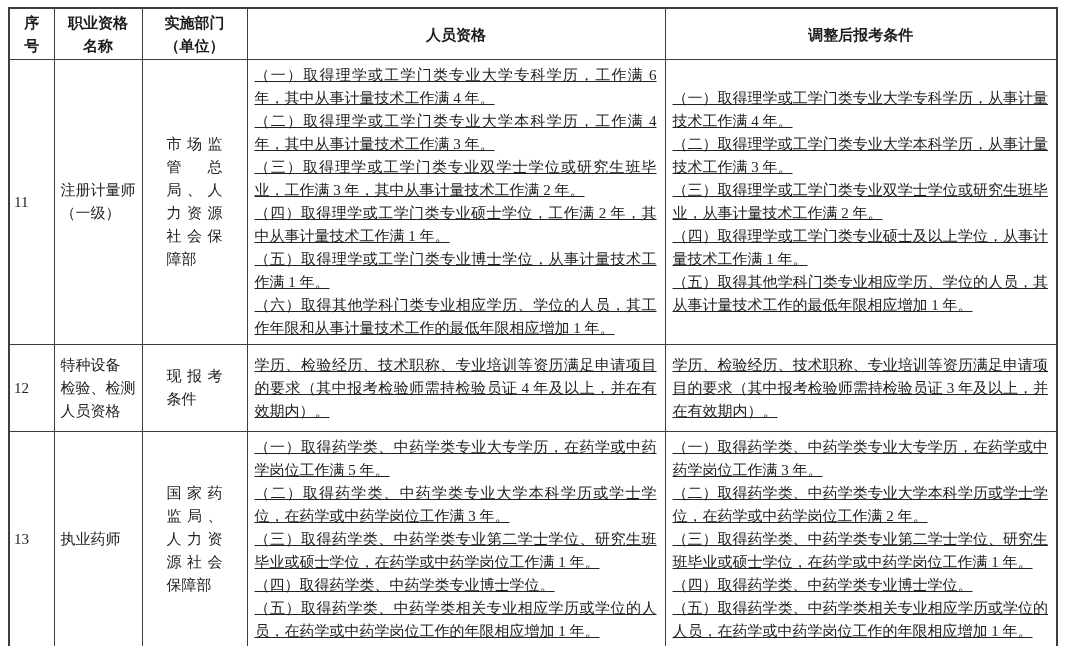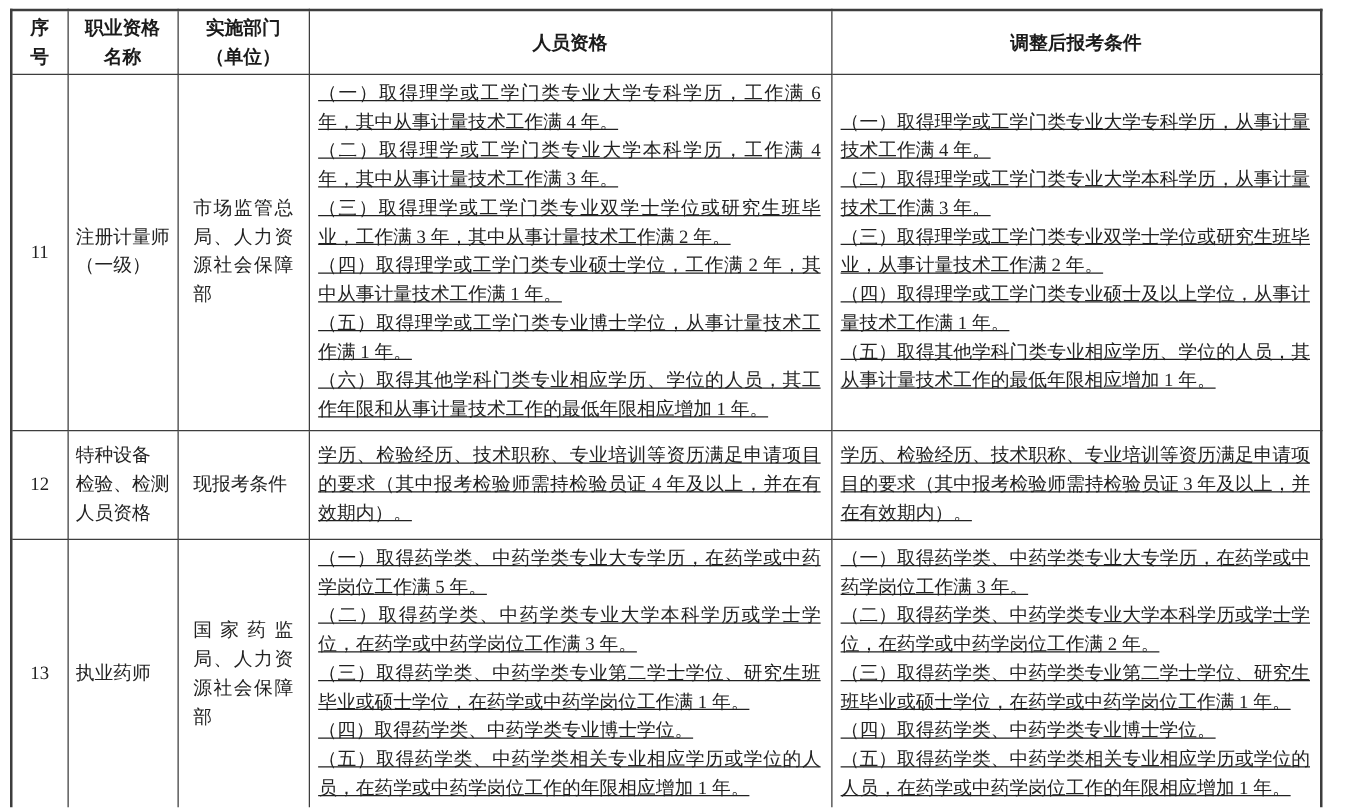--- a/index.html
+++ b/index.html
@@ -29,23 +29,23 @@
     overflow: hidden;
   }
   .qual-table th {
     font-family: "Liberation Sans", "DejaVu Sans", sans-serif;
     font-weight: bold;
     text-align: center;
     white-space: pre-line;
     color: #1b1b1b;
     padding: 2px 4px;
   }
-  td.c-index { text-align: center; padding: 2px 4px; }
+  td.c-index { padding: 2px 4px; }
   td.c-name  { text-align: left; white-space: pre-line; padding: 2px 6px; }
-  td.c-dept  { text-align: justify; padding: 2px 12px; }
+  td.c-dept  { text-align: justify; padding: 2px 24px; }
   td.c-cond  { padding: 4px 8px 4px 7px; }
   td.c-cond p {
     margin: 0;
     text-align: justify;
     word-break: break-all;
     text-decoration: underline;
   }
   .row-h-hdr { height: 50px; }
   .row-h-11  { height: 281px; }
   .row-h-12  { height: 87px; }

